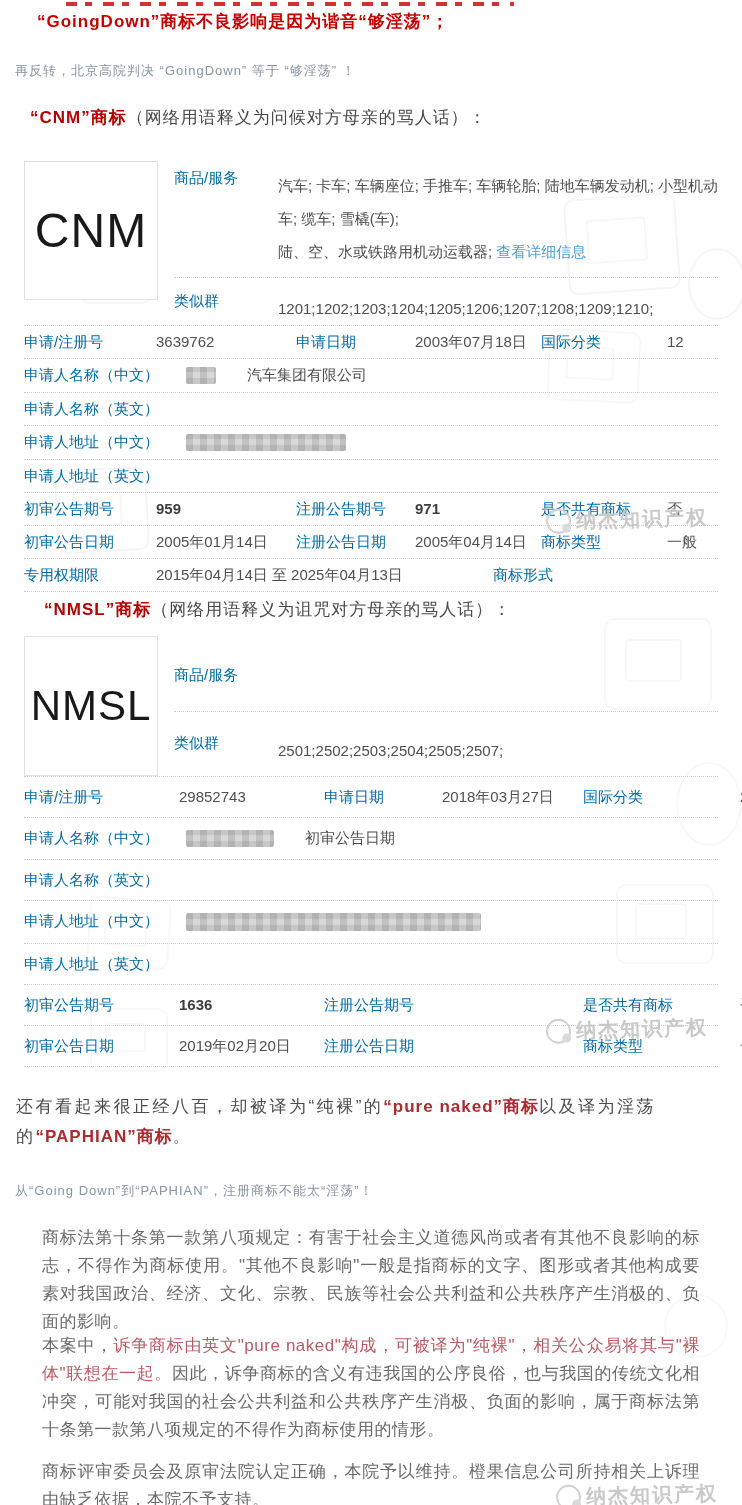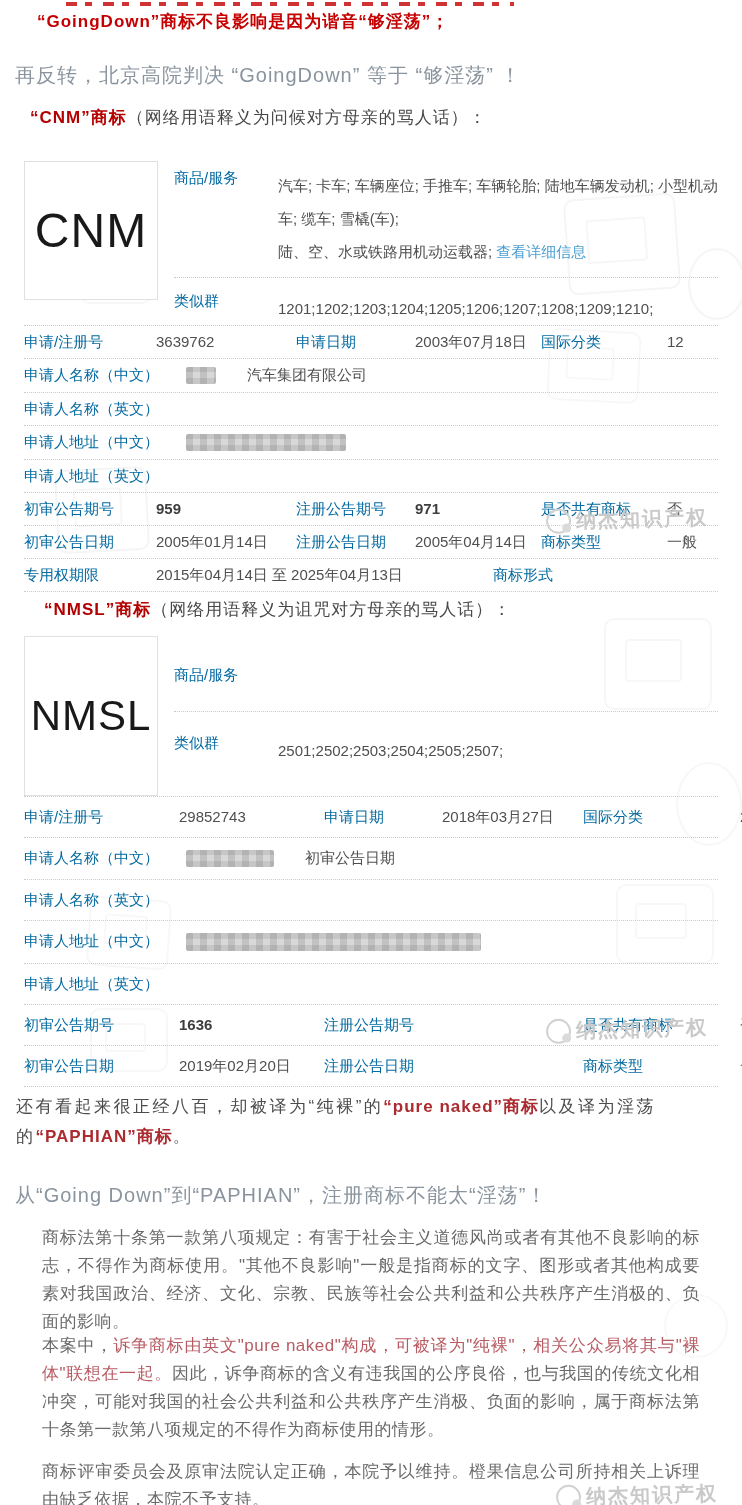--- a/index.html
+++ b/index.html
@@ -12,32 +12,32 @@
   .layer { position:absolute; z-index:1; }
 
   
   .stamp { position:absolute; z-index:0; border:2px solid #f1f1f1; border-radius:10px; opacity:.7; }
   .stamp .inner { position:absolute; left:18%; top:22%; width:55%; height:48%; border:2px solid #f3f3f3; border-radius:4px; }
   .stamp.round { border-radius:50%; }
   .cropped-top { position:absolute; top:2px; left:66px; width:448px; height:4px; z-index:1;
     background:repeating-linear-gradient(90deg,#c40000 0 11px, transparent 11px 19px, #c40000 19px 26px, transparent 26px 37px); opacity:.8; }
 
   .h-red { font-size:17px; font-weight:bold; color:#c40000; letter-spacing:1px; }
-  .sub-gray { font-size:20px; color:#8a949e; letter-spacing:1px; }
+  .sub-gray { font-size:13px; color:#8a949e; letter-spacing:1px; }
   .sec-head { font-size:17px; letter-spacing:1px; }
   .sec-head .red { color:#b30000; font-weight:bold; }
   .sec-head .rest { color:#474747; }
 
   
   .tm-table { position:absolute; width:694px; left:24px; z-index:1; font-size:15px; }
   .t-top { display:flex; }
   .logo-box { width:134px; border:1px solid #e0e0e0; background:#fff; display:flex; align-items:center; justify-content:center; flex:none; }
   .logo-serif { font-family:Liberation Sans, sans-serif; color:#191919; letter-spacing:1px;text-align:right; }
   .cnm-table .logo-box { height:139px; } .cnm-table .logo-serif { font-size:48px; }
-  .nmsl-table .logo-box { height:160px; } .nmsl-table .logo-serif { font-size:42px; }
+  .nmsl-table .logo-box { height:140px; } .nmsl-table .logo-serif { font-size:42px; }
   .t-right { flex:1; padding-left:16px; display:flex; flex-direction:column; }
   .g-row { display:flex; }
   .lbl { font-weight:normal; color:#0369a1; white-space:nowrap; }
   .g-row .lbl { width:104px; flex:none; }
   .g-val { flex:1; color:#4f4f4f; line-height:33px; }
   .dot { border-top:1px dotted #cbcbcb; }
   .cnm-table .g-goods { padding-top:8px; }
   .cnm-table .t-right .dot { margin:9px 0 14px; }
   .nmsl-table .g-goods { padding-top:30px; }
   .nmsl-table .t-right .dot { margin:26px 0 22px; }

